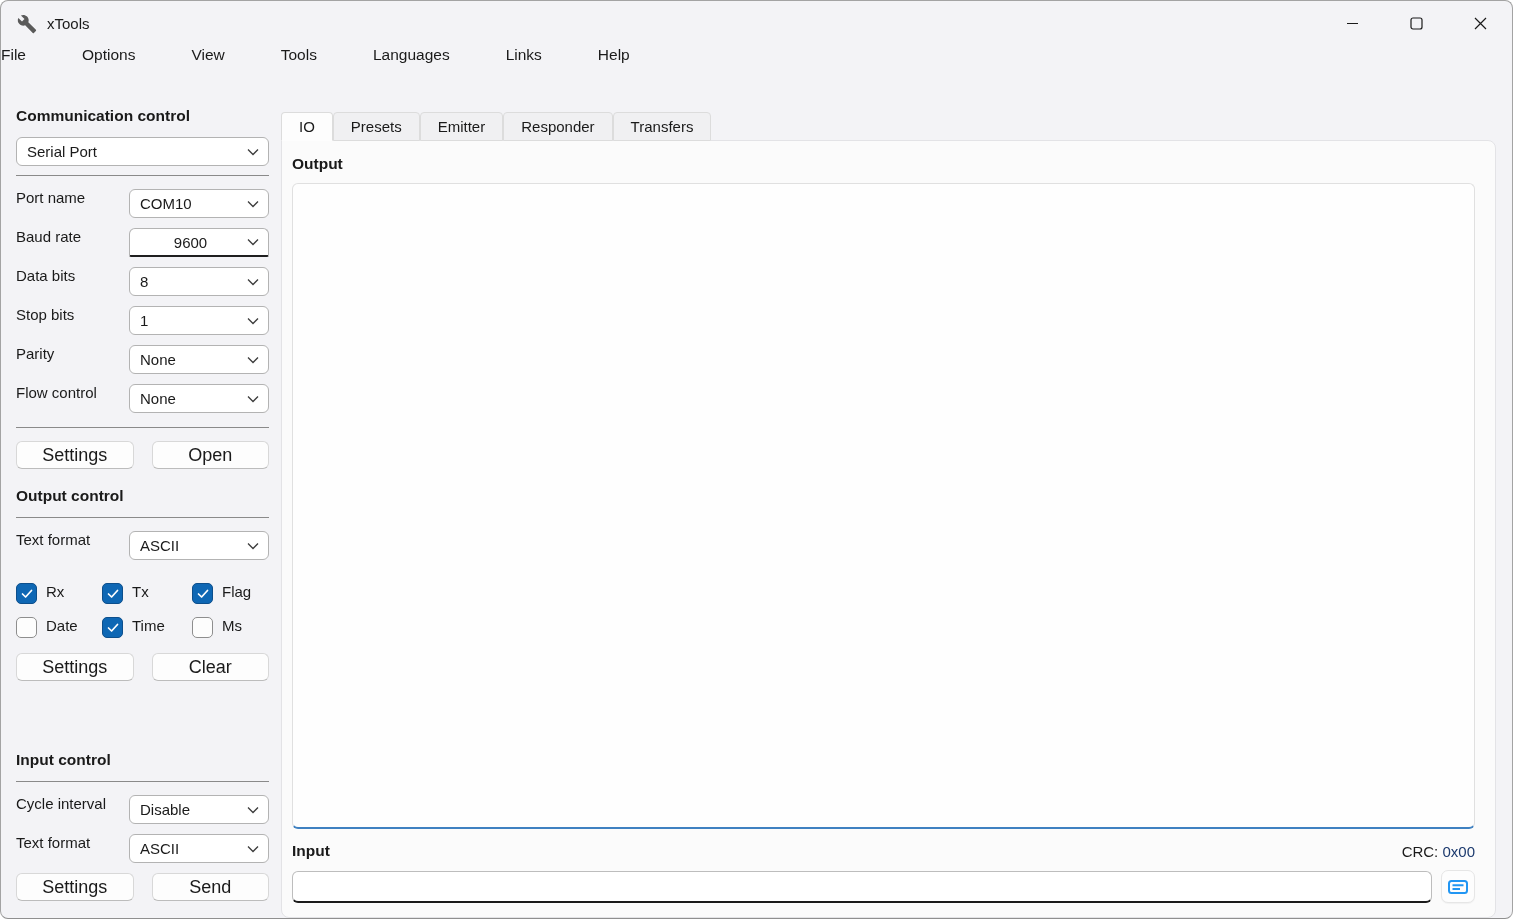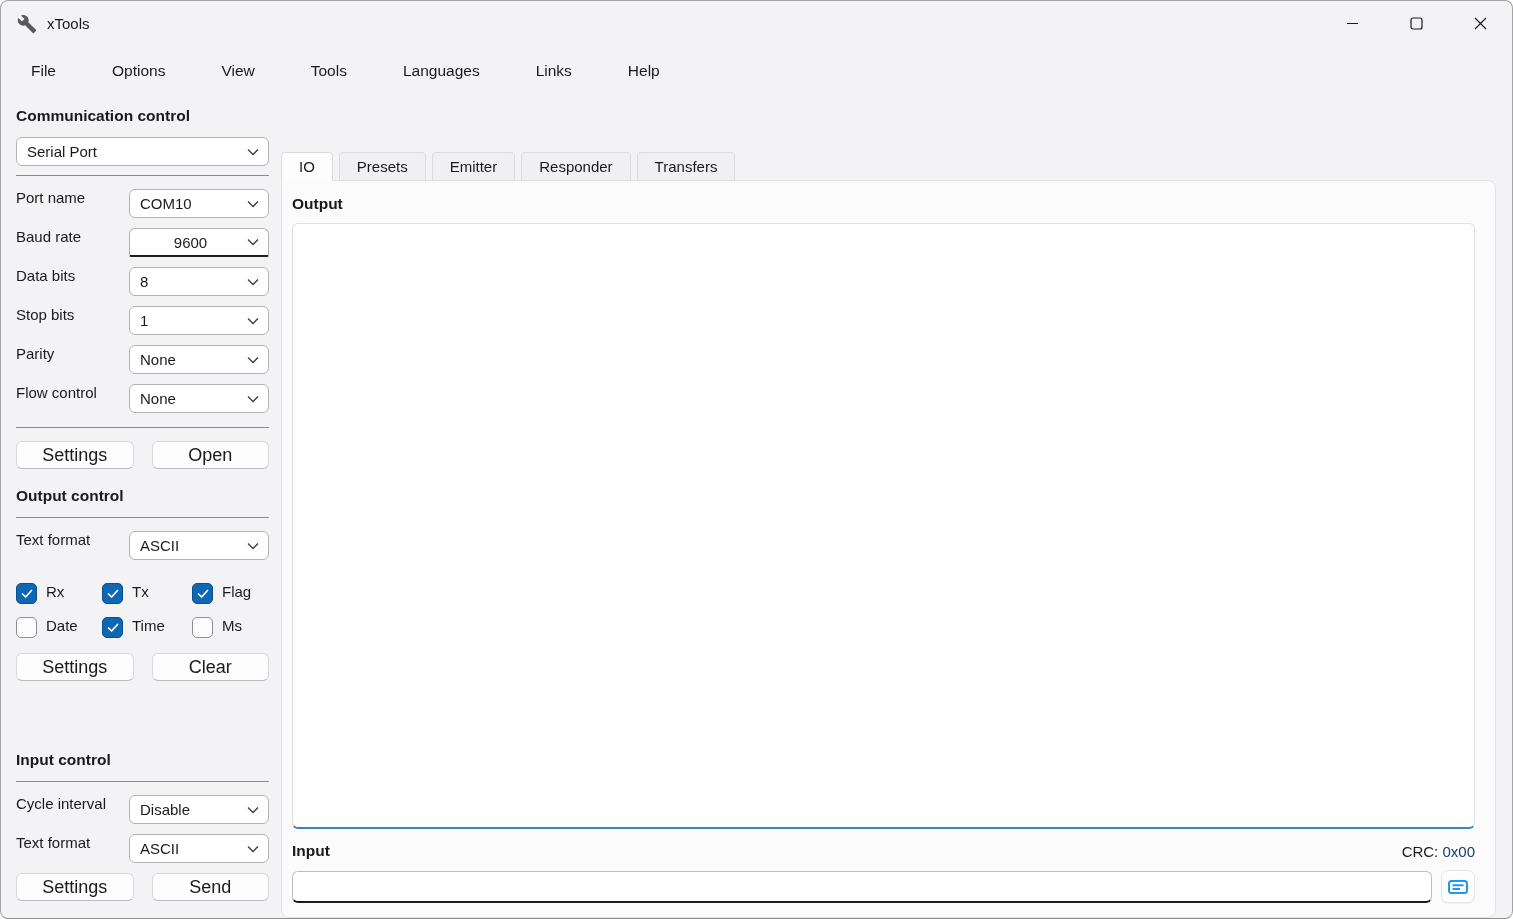--- a/index.html
+++ b/index.html
@@ -11,21 +11,21 @@
           border-radius:8px;background:#f3f3f6;overflow:hidden;display:flex;flex-direction:column;}
 
   
   .titlebar{height:45px;flex:0 0 auto;display:flex;align-items:center;padding-left:0;margin-left:16px;}
   .app-icon{display:flex;margin-right:10px;}
   .app-title{font-size:15px;}
   .win-controls{margin-left:auto;display:flex;height:100%;}
   .win-btn{width:64px;height:100%;display:flex;align-items:center;justify-content:center;cursor:default;}
 
   
-  .menubar{height:49px;flex:0 0 auto;display:flex;align-items:center;padding-left:30px;gap:56px;
+  .menubar{height:49px;flex:0 0 auto;display:flex;align-items:flex-start;gap:56px;
            font-size:15.5px;}
   .menu-item{cursor:default;}
 
   
   .content{flex:1;display:flex;min-height:0;padding:0 16px 0 15px;}
 
   
   .sidebar{width:253px;flex:0 0 auto;display:flex;flex-direction:column;padding:12px 0 17px;}
   .side-h{font-weight:bold;font-size:15.5px;margin:0 0 12px;}
   .sep{border:none;border-top:1px solid #8a8a8a;margin:0 0 13px;height:0;}
@@ -47,21 +47,21 @@
   .cb .box{width:21px;height:21px;flex:0 0 auto;border-radius:5px;border:1px solid #8e8e8e;
            background:#fdfdfd;display:flex;align-items:center;justify-content:center;}
   .cb.checked .box{background:#0e67b4;border-color:#0d4f8c;}
   .cb .box svg{display:none;}
   .cb.checked .box svg{display:block;}
   .grow{flex:1;}
   .mt18{margin-top:18px;}
 
   
   .main{flex:1;display:flex;flex-direction:column;margin-left:12px;padding-top:17px;min-width:0;}
-  .tabs{display:flex;gap:6px;height:29px;position:relative;z-index:2;flex:0 0 auto;margin-top:40px;}
+  .tabs{display:flex;height:29px;position:relative;z-index:2;flex:0 0 auto;}
   .tab{padding:0 17px;display:flex;align-items:center;font-size:15px;background:#f0f0f2;
        border:1px solid #dcdcdc;border-radius:4px 4px 0 0;cursor:default;}
   .tab.active{background:#fdfdfd;border-bottom-color:#fdfdfd;}
   .pane{flex:1;min-height:0;background:#fbfbfb;border:1px solid #e3e3e6;border-radius:0 8px 8px 8px;
         margin-top:-1px;padding:14px 20px 14px 10px;display:flex;flex-direction:column;}
   .sec-label{font-weight:bold;font-size:15.5px;}
   .output-area{margin-top:10px;flex:1;background:#fefefe;border:1px solid #e0e0e0;
                border-bottom:2px solid #3f81c1;border-radius:6px;overflow:auto;}
   .input-head{display:flex;align-items:center;margin-top:13px;}
   .crc{margin-left:auto;font-size:15px;}

